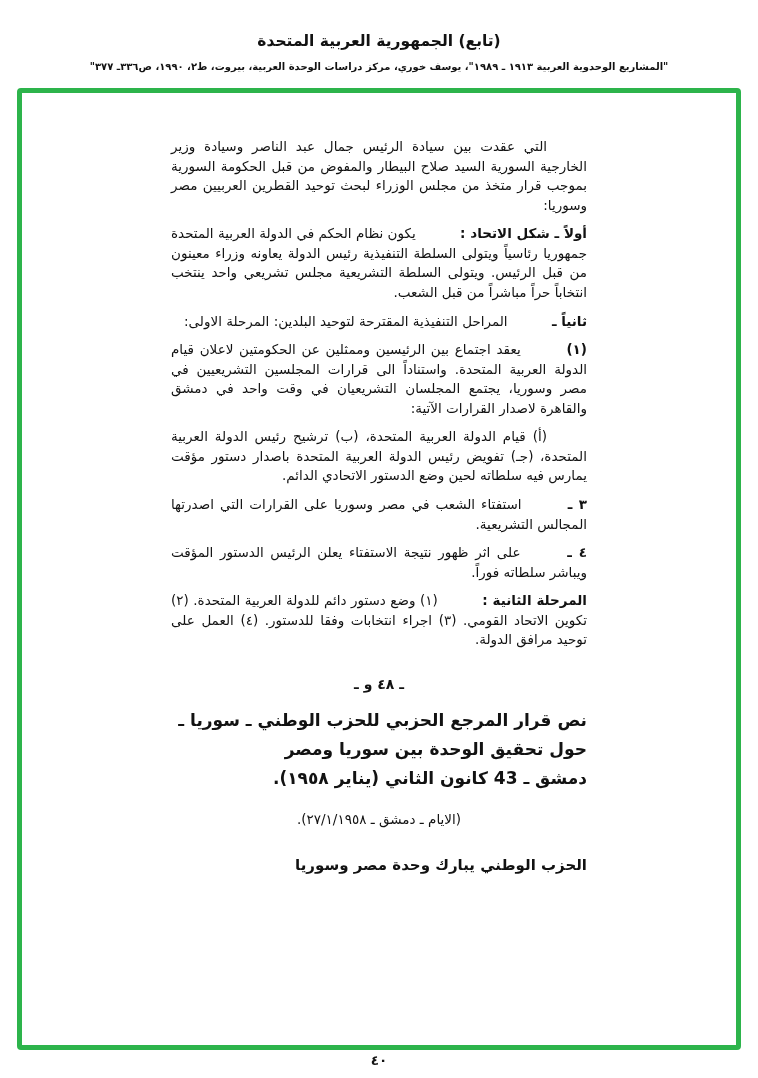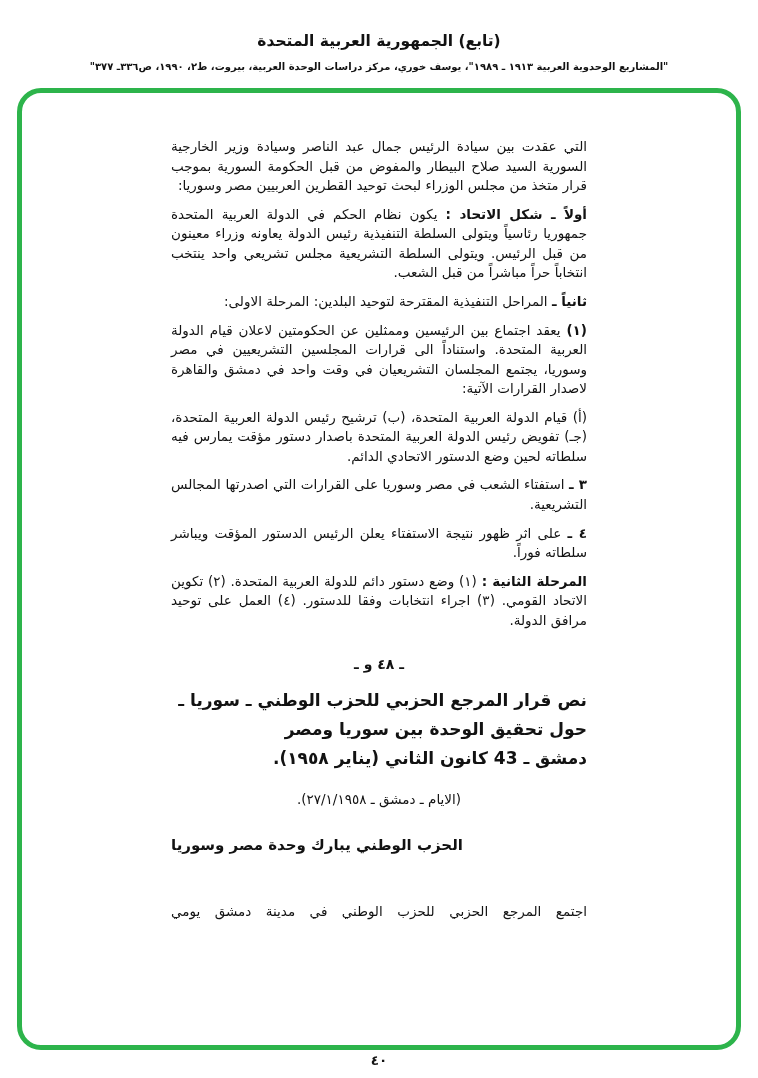--- a/index.html
+++ b/index.html
@@ -38,37 +38,38 @@
   }
   
   .green-box {
     position: absolute;
     left: 17px;
     top: 88px;
     width: 724px;
     height: 962px;
     box-sizing: border-box;
     border: 5px solid #2db44b;
-    border-radius: 24px;
+    border-radius: 4px;
     background: #ffffff;
   }
   .content {
     direction: rtl;
     width: 416px;
     margin: 0 auto;
     padding-top: 44px;
   }
   .para {
     font-size: 13.5px;
     line-height: 1.45;
     text-align: justify;
     margin: 0 0 9px 0;
   }
   .para .lead {
     font-weight: bold;
+    margin-left: 40px;
   }
   .section-marker {
     text-align: center;
     font-weight: bold;
     font-size: 14px;
     margin: 26px 0 14px 0;
   }
   .heading {
     text-align: right;
     font-weight: bold;
@@ -76,25 +77,25 @@
     line-height: 1.7;
     margin: 0 0 18px 0;
   }
   .citation {
     direction: rtl;
     text-align: center;
     font-size: 13.5px;
     margin: 0 0 26px 0;
   }
   .subheading {
-    text-align: left;
+    text-align: right;
     font-weight: bold;
     font-size: 15px;
     line-height: 1.65;
-    margin: 0 0 44px 0;
+    margin: 0 0 30px 0;
   }
   .closing {
     font-size: 13.5px;
     text-align: justify;
     text-align-last: justify;
     margin: 0;
   }
   
   .page-number {
     position: absolute;
@@ -142,20 +143,19 @@
         <div>حول تحقيق الوحدة بين سوريا ومصر</div>
         <div>دمشق ـ 43 كانون الثاني (يناير ١٩٥٨).</div>
       </div>
 
       <div class="citation">(الايام ـ دمشق ـ ٢٧/١/١٩٥٨).</div>
 
       <div class="subheading">
         <div>الحزب الوطني يبارك وحدة مصر وسوريا</div>
       </div>
 
-      <p class="para closing">اجتمع المرجع الحزبي للحزب الوطني في مدينة دمشق يومي</p>
 
     </div>
   </div>
 
   <div class="page-number">٤٠</div>
 
 </div>
 
 </body></html>

